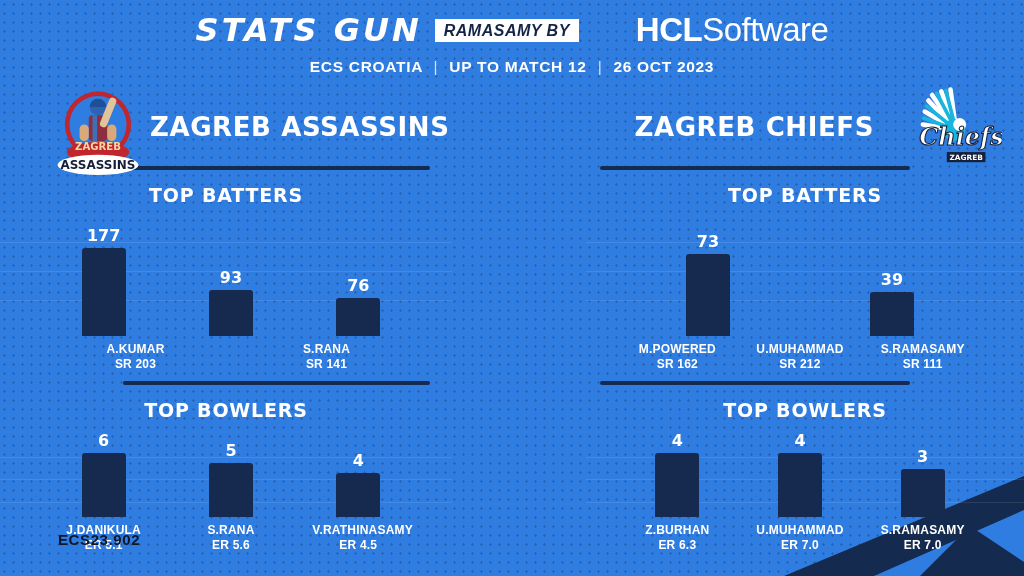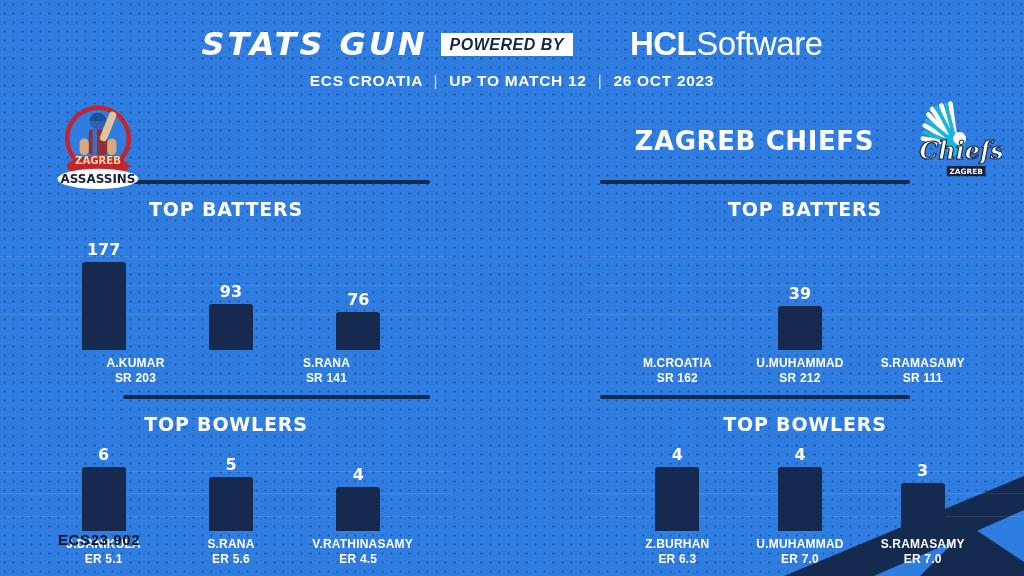--- a/index.html
+++ b/index.html
@@ -18,21 +18,21 @@
     pointer-events:none;
     z-index:0;
   }
   .corner-streaks{
     position:absolute; right:0; bottom:0; width:300px; height:110px;
     z-index:1; pointer-events:none;
   }
   .stage{ position:relative; z-index:2; width:1024px; height:576px; }
 
   
-  .header{ width:100%; padding-top:25px; text-align:center; }
+  .header{ width:100%; padding-top:11px; text-align:center; }
   .header-row{
     display:flex; align-items:center; justify-content:center; gap:13px;
   }
   .statsgun{
     color:#fff; font-size:32px; font-weight:bold; font-style:italic;
     letter-spacing:3px; font-family:"DejaVu Sans", sans-serif;
   }
   .powered{
     background:#fff; color:#122546; font-style:italic; font-weight:bold;
     font-size:16px; letter-spacing:.5px; padding:4px 9px 3px 9px;
@@ -143,21 +143,21 @@
   <polygon points="300,10 300,70 150,110 60,110" fill="#142a4f"></polygon>
   <polygon points="300,44 300,92 205,110 150,110" fill="#2f7de1"></polygon>
   <polygon points="246,60 300,96 300,110 196,110" fill="#142a4f"></polygon>
 </svg>
 
 <div class="stage">
 
   <div class="header">
     <div class="header-row">
       <span class="statsgun">STATS GUN</span>
-      <span class="powered">POWERED BY</span>
+      <span class="powered">RAMASAMY BY</span>
       <span class="hcl"><span>HCL</span><span class="thin">Software</span></span>
     </div>
     <div class="subtitle">
       <span>ECS CROATIA</span>
       <span class="sep">|</span>
       <span>UP TO MATCH 12</span>
       <span class="sep">|</span>
       <span>26 OCT 2023</span>
     </div>
   </div>
@@ -174,20 +174,21 @@
           <circle cx="50" cy="25" r="9" fill="#2f63b0"></circle>
           <path d="M41 25 a9 9 0 0 1 18 0 z" fill="#1f4f96"></path>
           <rect x="57" y="14" width="8" height="34" rx="4" transform="rotate(22 61 31)" fill="#e3c49a"></rect>
           <rect x="30" y="44" width="10" height="18" rx="5" fill="#d9a97a"></rect>
           <rect x="60" y="44" width="10" height="18" rx="5" fill="#d9a97a"></rect>
           <ellipse cx="50" cy="74" rx="34" ry="11" fill="#c0262e"></ellipse>
           <text x="50" y="72" text-anchor="middle" font-family="DejaVu Sans" font-size="11" font-weight="bold" fill="#f2d9a0">ZAGREB</text>
           <ellipse cx="50" cy="88" rx="44" ry="11" fill="#ffffff"></ellipse>
           <text x="50" y="92" text-anchor="middle" font-family="DejaVu Sans" font-size="13" font-weight="bold" fill="#16203a">ASSASSINS</text>
         </svg>
+        <span class="team-name">ZAGREB ASSASSINS</span>
       </div>
       <div class="rule"></div>
 
       <div class="section-title">TOP BATTERS</div>
 
       <div class="chart">
         <div class="gridlines">
           <i style="top:22%"></i>
             <i style="top:46%"></i>
             <i style="top:70%"></i>
@@ -273,27 +274,31 @@
 
       <div class="section-title">TOP BATTERS</div>
 
       <div class="chart">
         <div class="gridlines">
           <i style="top:22%"></i>
             <i style="top:46%"></i>
             <i style="top:70%"></i>
         </div>
         <div class="bar-col">
+          <span class="bar-val">73</span>
+          <div class="bar" style="height:82px"></div>
+        </div>
+        <div class="bar-col">
           <span class="bar-val">39</span>
           <div class="bar" style="height:44px"></div>
         </div>
       </div>
       <div class="labels">
         <div class="lab-col">
-          <div class="p-name">M.CROATIA</div>
+          <div class="p-name">M.POWERED</div>
           <div class="p-stat">SR 162</div>
         </div>
         <div class="lab-col">
           <div class="p-name">U.MUHAMMAD</div>
           <div class="p-stat">SR 212</div>
         </div>
         <div class="lab-col">
           <div class="p-name">S.RAMASAMY</div>
           <div class="p-stat">SR 111</div>
         </div>

